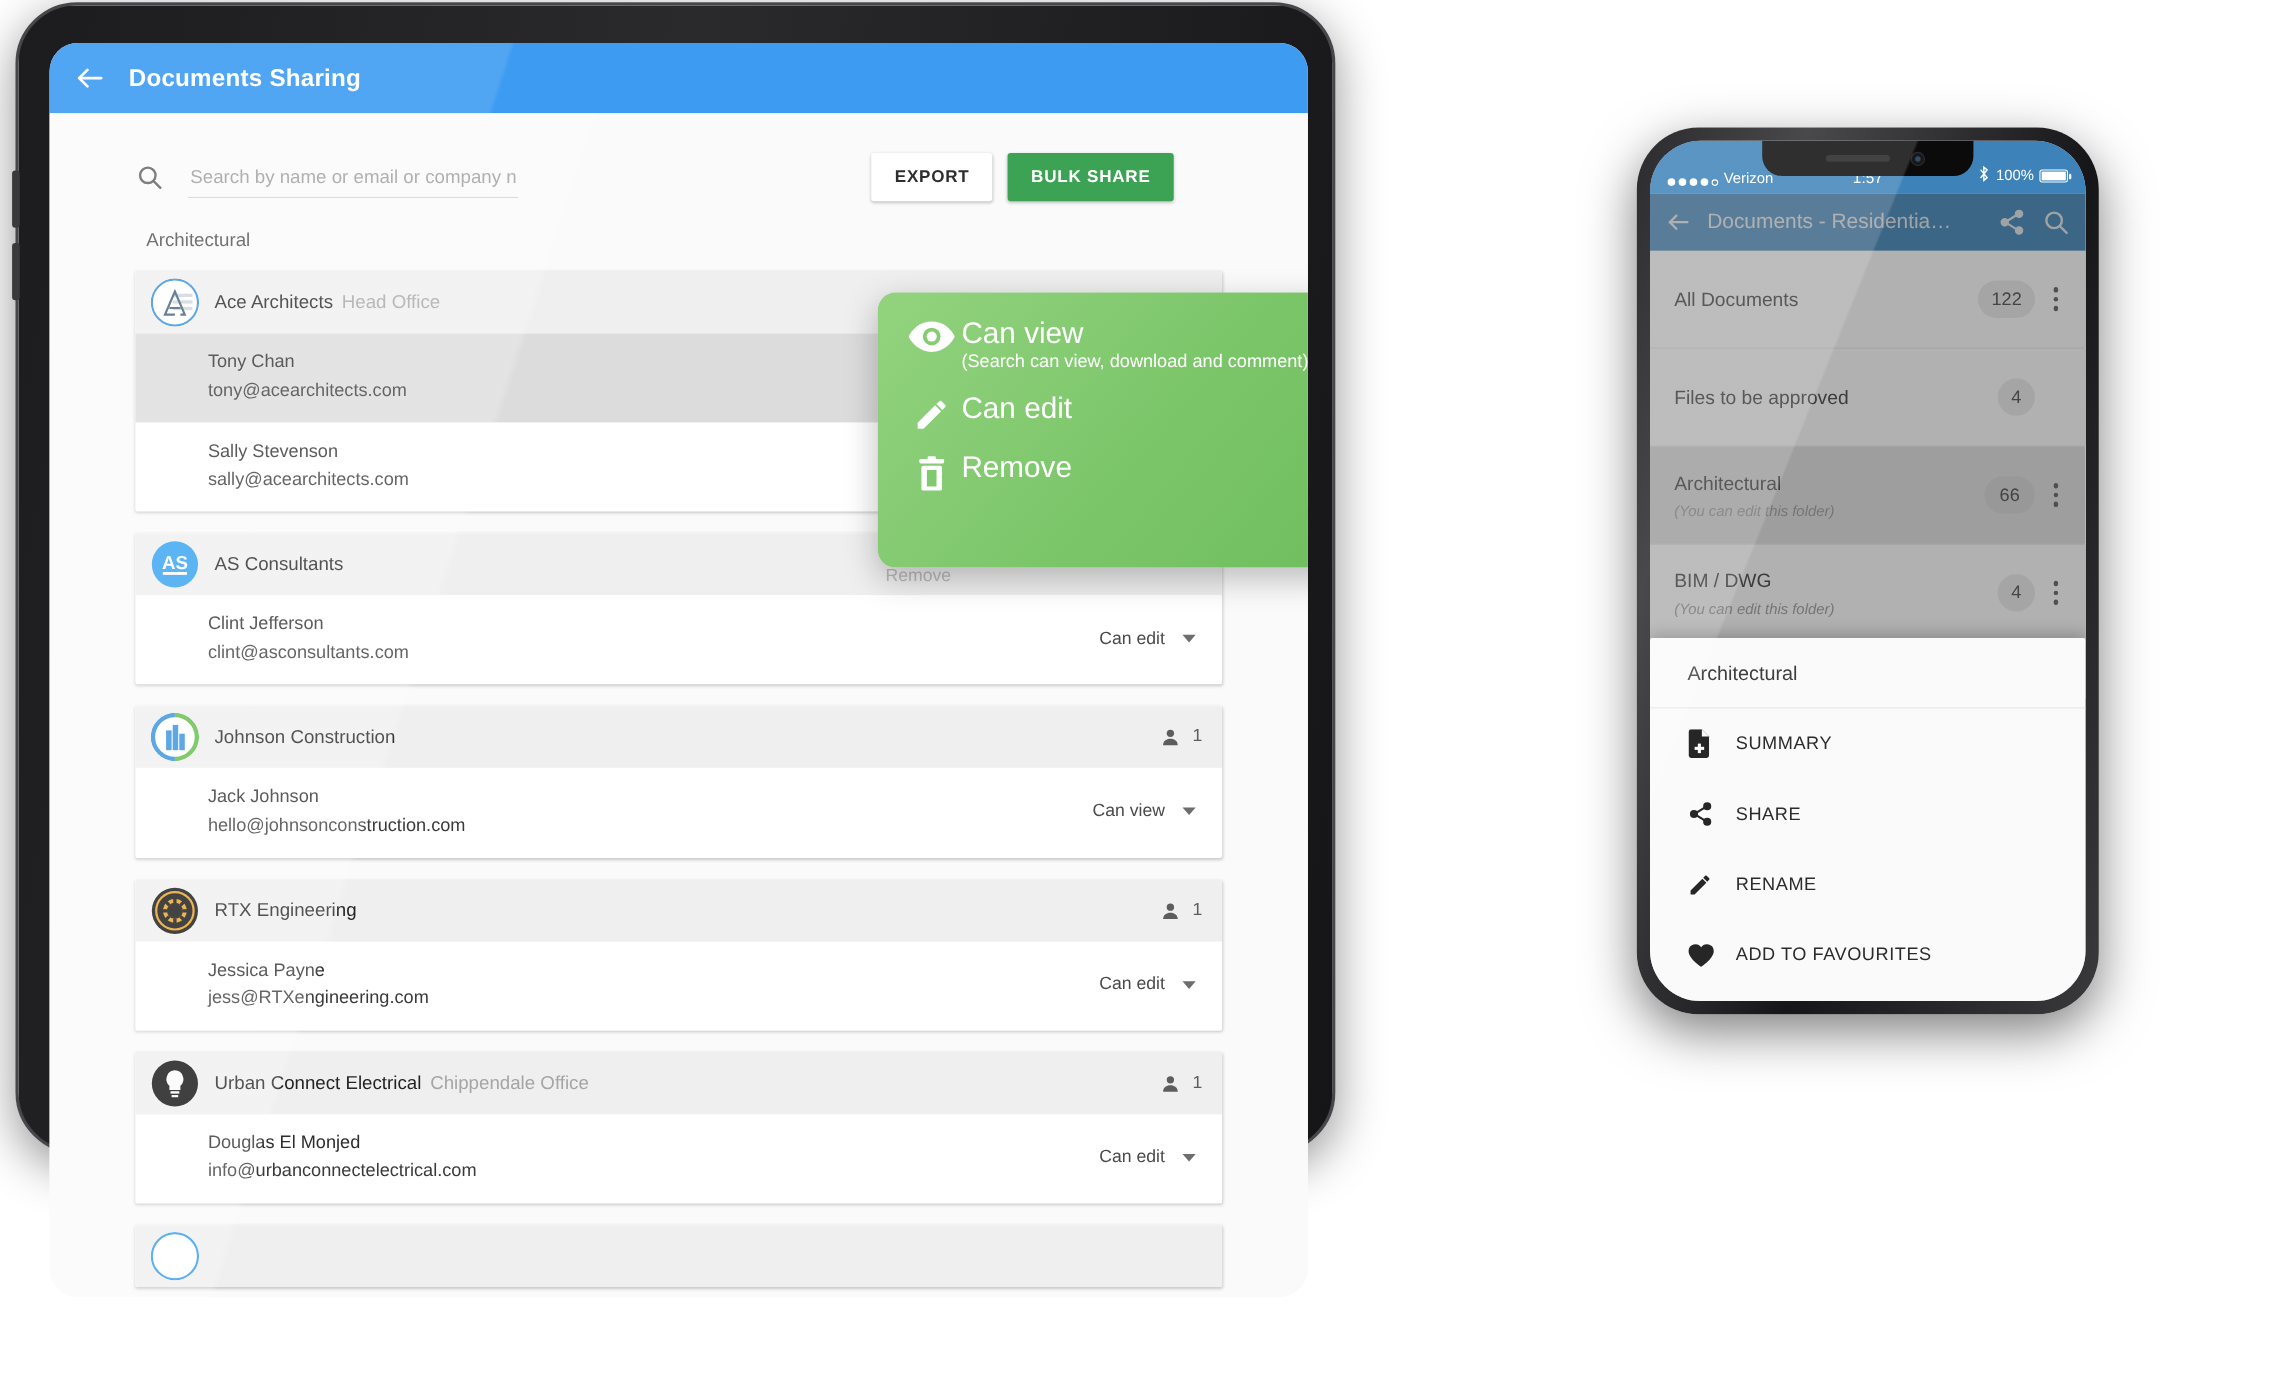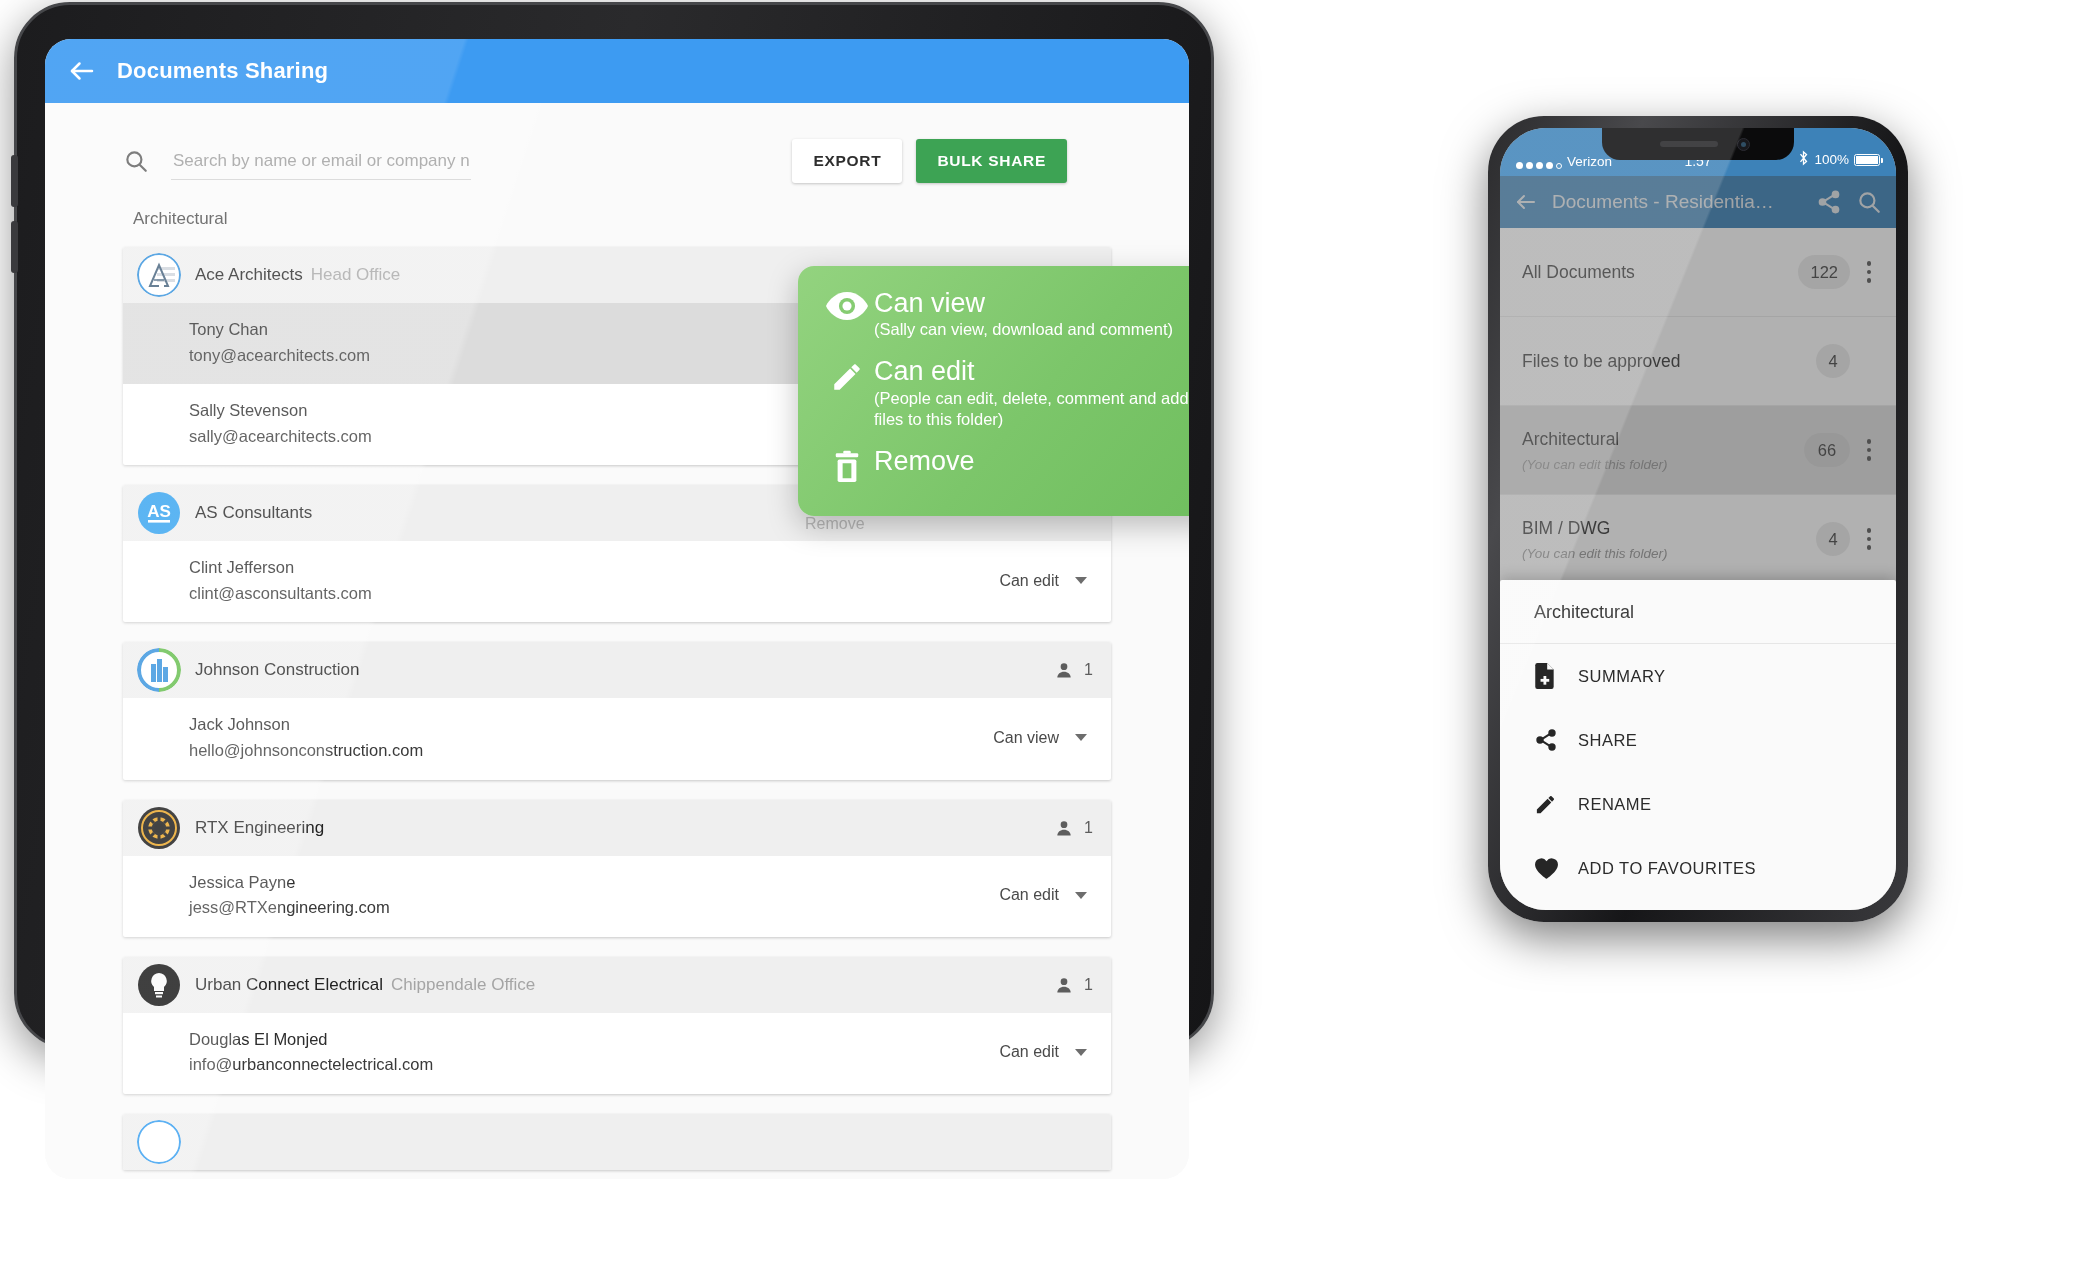--- a/index.html
+++ b/index.html
@@ -402,32 +402,31 @@
           <div class="popup-row">
             <span class="popup-ico">
               <svg width="42" height="28" viewBox="0 0 24 16">
                   <path d="M12 0C6 0 1.6 4.4 0 8c1.6 3.6 6 8 12 8s10.4-4.4 12-8c-1.6-3.6-6-8-12-8z"></path>
                   <circle cx="12" cy="8" r="4.6" fill="#86cc72"></circle>
                   <circle cx="12" cy="8" r="2.6" fill="#fff"></circle>
                 </svg>
             </span>
             <span class="popup-txt">
               <span class="popup-title" style="display:block">Can view</span>
-              <span class="popup-desc" style="display:block">(Sally can view, download and comment)</span>
+              <span class="popup-desc" style="display:block">(Search can view, download and comment)</span>
             </span>
           </div>
           <div class="popup-row">
             <span class="popup-ico">
               <svg width="34" height="34" viewBox="0 0 24 24">
                   <path d="M3 17.2V21h3.8L18 9.8 14.2 6 3 17.2zM20.7 7.1c.4-.4.4-1 0-1.4l-2.4-2.4c-.4-.4-1-.4-1.4 0l-1.9 1.9L18.8 9l1.9-1.9z"></path>
                 </svg>
             </span>
             <span class="popup-txt">
               <span class="popup-title" style="display:block">Can edit</span>
-              <span class="popup-desc" style="display:block">(People can edit, delete, comment and add files to this folder)</span>
             </span>
           </div>
           <div class="popup-row" style="margin-bottom:0;">
             <span class="popup-ico">
               <svg width="30" height="34" viewBox="0 0 24 26">
                   <rect x="3" y="2" width="18" height="3.2" rx="1"></rect>
                   <rect x="9" y="0" width="6" height="2.4" rx="1"></rect>
                   <rect x="4.5" y="7" width="15" height="18" rx="1.4"></rect>
                   <rect x="8.5" y="10" width="7" height="12" fill="#80c96d"></rect>
                 </svg>

